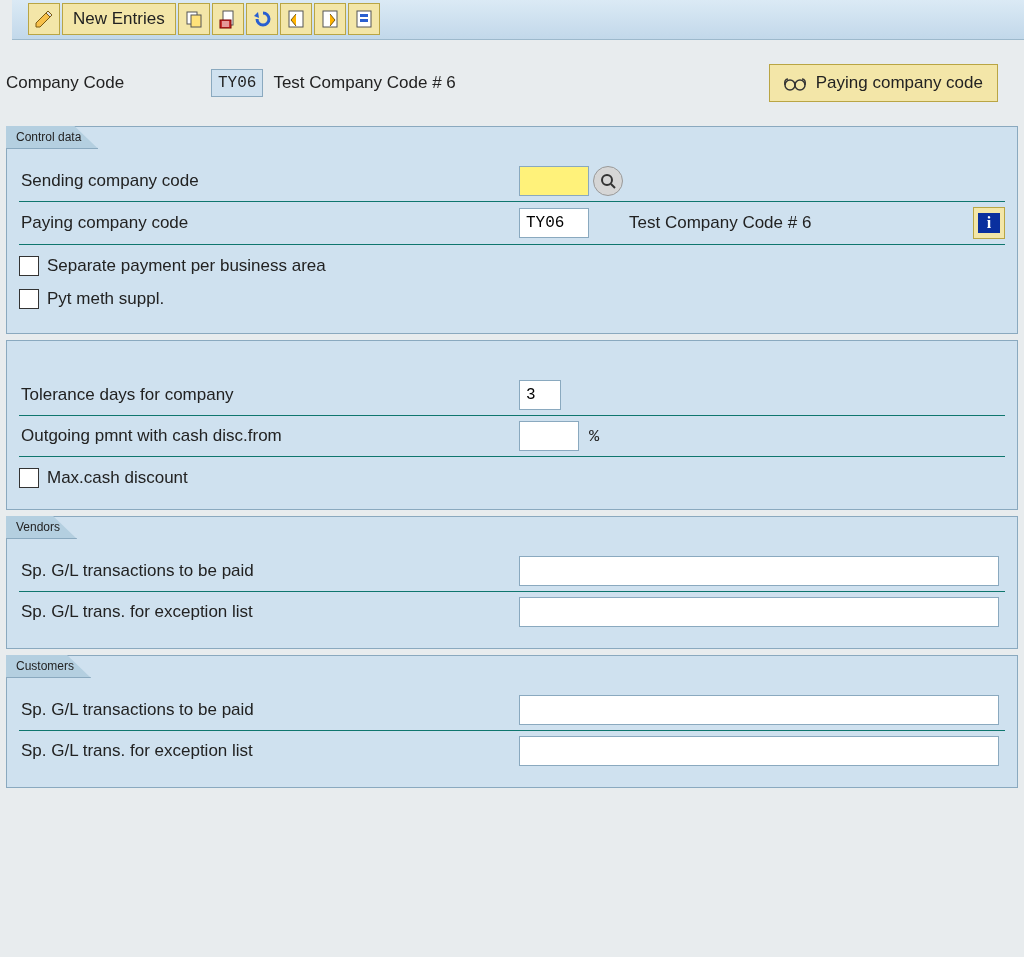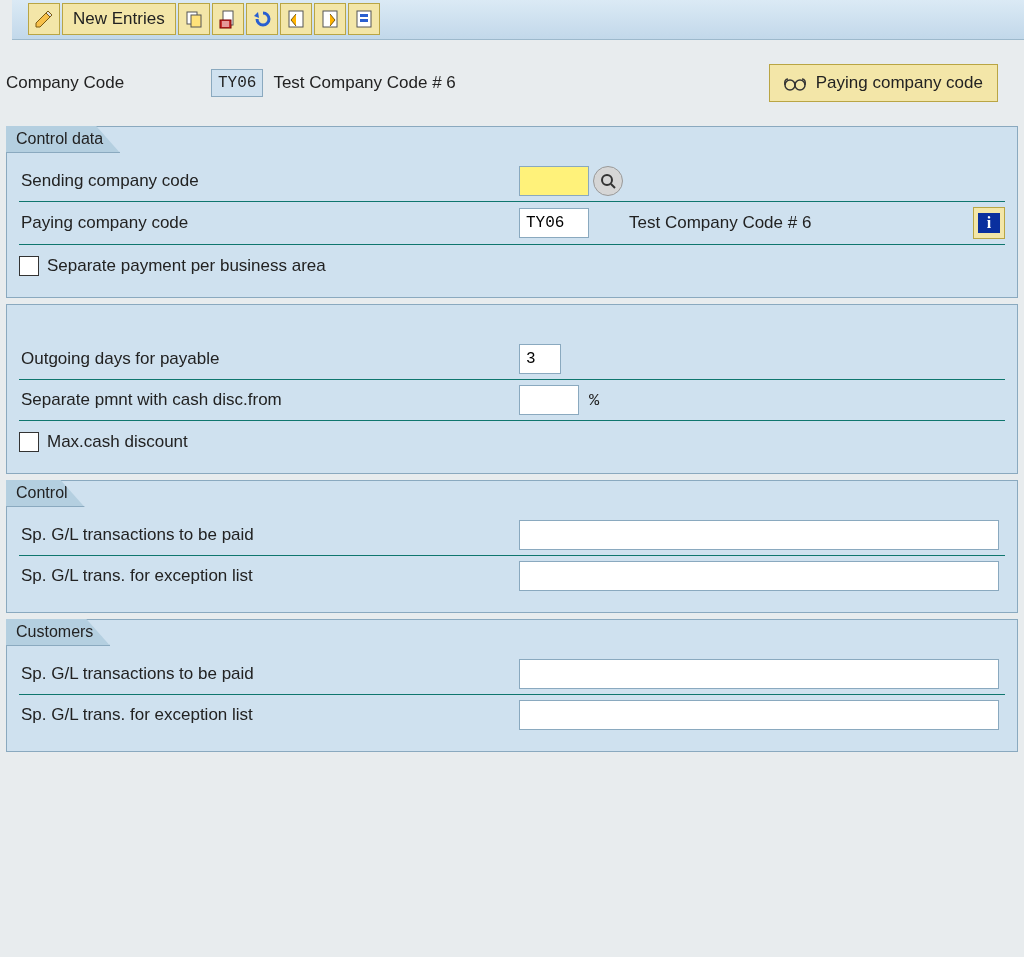--- a/index.html
+++ b/index.html
@@ -74,21 +74,21 @@
   }
   .group-title-tab {
     position: absolute;
     top: -1px;
     left: -1px;
     background: #b4cfe0;
     border-right: 1px solid #8aa9bf;
     border-bottom: 1px solid #8aa9bf;
     padding: 4px 16px 4px 10px;
     clip-path: polygon(0 0, calc(100% - 24px) 0, 100% 100%, 0 100%);
-    font-size: 16px;
+    font-size: 12px;
   }
   .row {
     display: flex;
     align-items: center;
     border-bottom: 1px solid #0f766e;
     padding: 5px 0;
     min-height: 36px;
   }
   .row:last-child { border-bottom: none; }
   .row .lbl { width: 500px; padding-left: 2px; }
@@ -229,43 +229,47 @@
     <div class="info-btn">
       <div class="info-inner">i</div>
     </div>
   </div>
 
   <div class="row no-border-row">
     <div class="chk"></div>
     <span>Separate payment per business area</span>
   </div>
 
-</div>
-
-<div class="groupbox">
-
-  <div class="row">
-    <span class="lbl">Outgoing days for payable</span>
+  <div class="row" style="border-bottom:none">
+    <div class="chk"></div>
+    <span>Pyt meth suppl.</span>
+  </div>
+</div>
+
+<div class="groupbox">
+
+  <div class="row">
+    <span class="lbl">Tolerance days for company</span>
     <input class="txt-short" style="width: 42px;" value="3">
   </div>
 
   <div class="row">
-    <span class="lbl">Separate pmnt with cash disc.from</span>
+    <span class="lbl">Outgoing pmnt with cash disc.from</span>
     <input class="txt-short" style="width: 60px;" value="">
     <span class="unit">%</span>
   </div>
 
   <div class="row" style="border-bottom:none;padding-top:10px">
     <div class="chk"></div>
     <span>Max.cash discount</span>
   </div>
 </div>
 
 <div class="groupbox">
-  <div class="group-title-tab">Control</div>
+  <div class="group-title-tab">Vendors</div>
 
   <div class="row">
     <span class="lbl">Sp. G/L transactions to be paid</span>
     <input class="txt" value="" style="">
   </div>
 
   <div class="row" style="border-bottom:none">
     <span class="lbl">Sp. G/L trans. for exception list</span>
     <input class="txt" value="" style="">
   </div>

